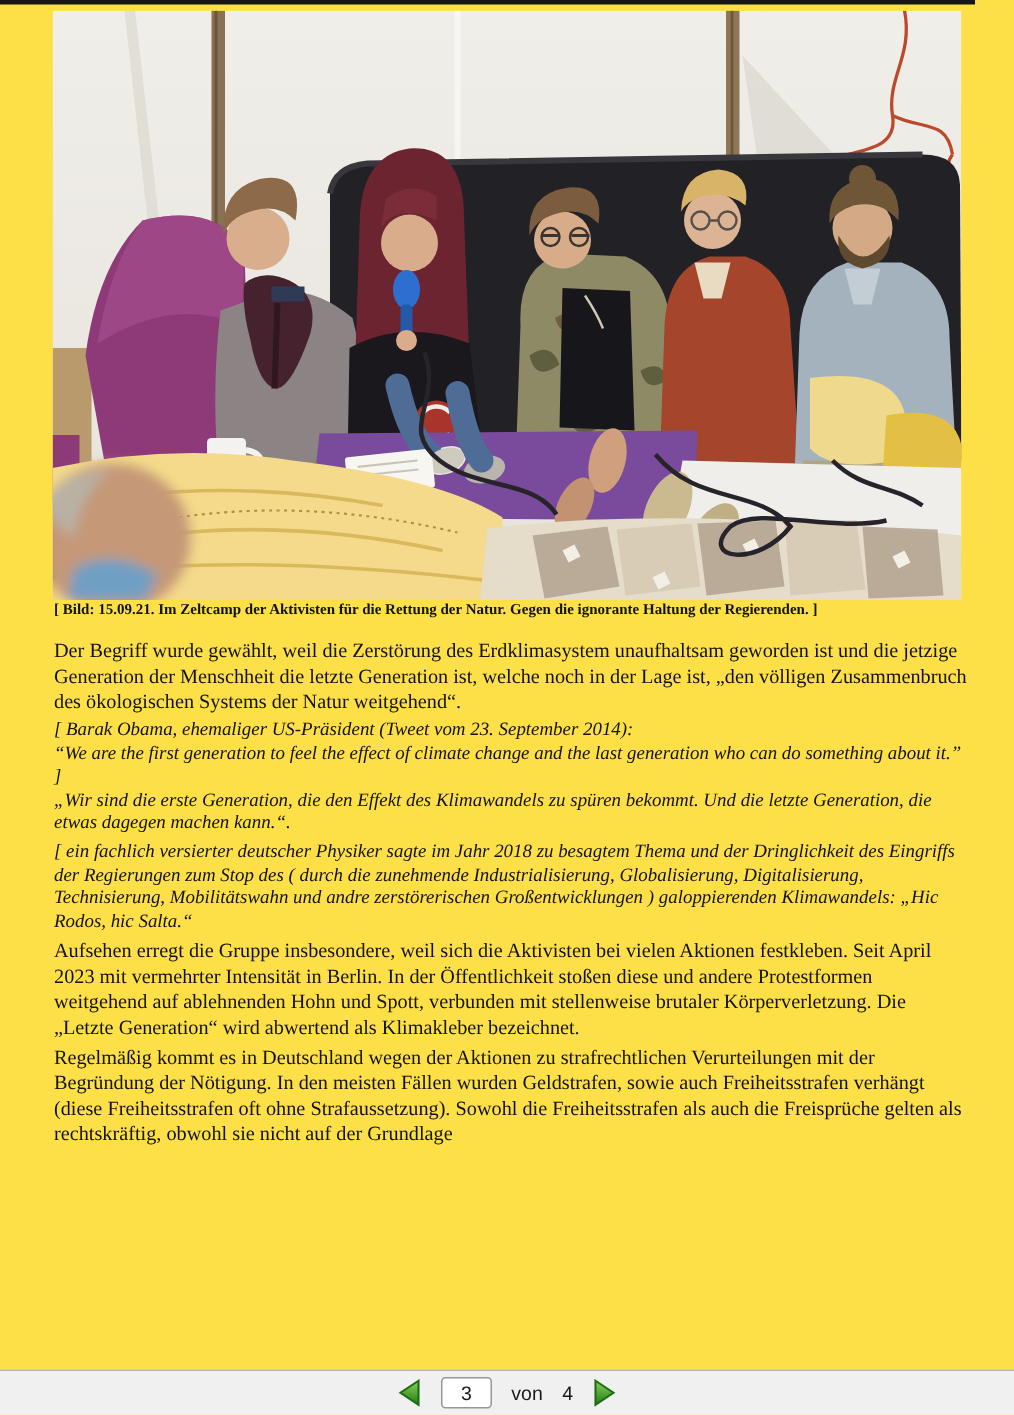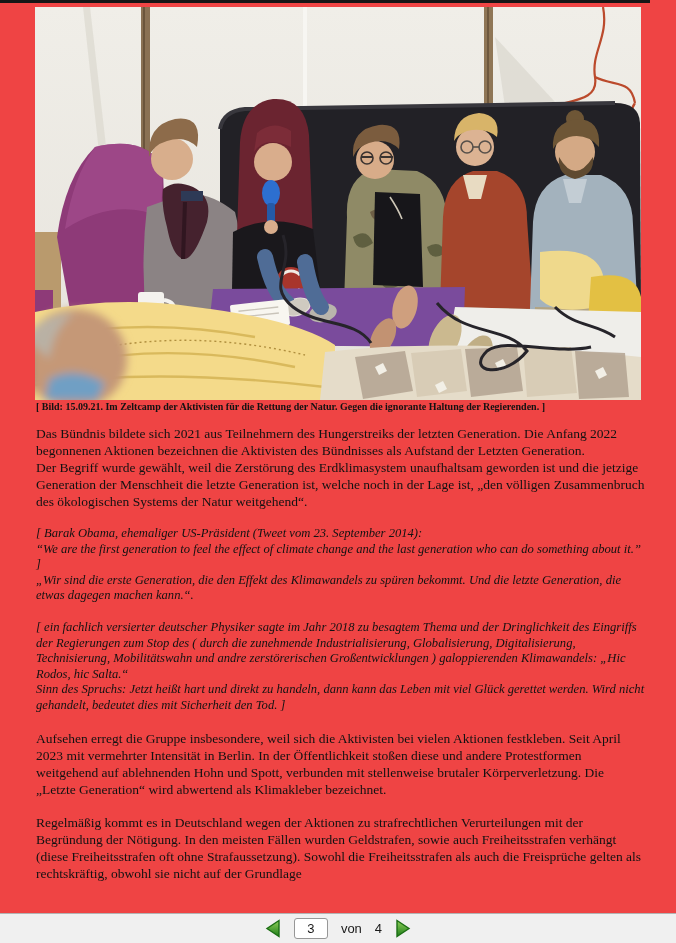--- a/index.html
+++ b/index.html
@@ -1,33 +1,33 @@
 <!DOCTYPE html>
 <html><head>
 <meta charset="utf-8">
 <style>
   html,body{margin:0;padding:0;background:#ffffff;}
-  #screen{position:relative;width:676px;height:943px;background:#ef4444;overflow:hidden;
+  #screen{position:relative;width:676px;height:943px;background:#fde047;overflow:hidden;
           font-family:"Liberation Serif", serif;color:#121212;}
 
   
   .top-edge{position:absolute;top:0;left:0;width:650px;height:3px;background:#161616;}
 
   
   .photo{position:absolute;top:7px;left:35px;width:606px;height:393px;overflow:hidden;}
   .photo svg{display:block;}
 
   
   .caption{position:absolute;top:401px;left:36px;width:600px;
            font-size:10px;font-weight:bold;line-height:12px;letter-spacing:0px;}
 
   
   .text-area{position:absolute;top:425px;left:36px;width:610px;}
   .para{margin:0;}
-  .para.gap{margin-top:16px;}
+  .para.gap{margin-top:3px;}
   .para.normal .line{font-size:13.5px;line-height:17px;font-style:normal;}
   .para.italic .line{font-size:12.6px;line-height:15.6px;font-style:italic;}
 
   
   .pager{position:absolute;left:0;bottom:0;width:676px;height:29px;background:#f0f0f0;
          border-top:1px solid #b3b3b3;display:flex;align-items:center;justify-content:center;
          gap:13px;font-family:"Liberation Sans", sans-serif;font-size:13px;color:#1a1a1a;}
   .pager button{background:none;border:none;padding:0;margin:0;cursor:pointer;line-height:0;}
   .page-input{width:28px;height:17px;border:1px solid #979797;border-radius:3px;background:#ffffff;
               text-align:center;font-family:"Liberation Sans", sans-serif;font-size:13px;color:#1a1a1a;padding:1px 2px;}
@@ -178,33 +178,29 @@
         <path d="M14,372 Q40,358 70,376 L62,393 L10,393 Z" fill="#6f9fc4"></path>
         <path d="M-5,393 L-5,340 Q-12,380 -5,393 Z" fill="#6b5a4c"></path>
       </g>
     </svg>
   </div>
 
   <div class="caption">[ Bild: 15.09.21. Im Zeltcamp der Aktivisten für die Rettung der Natur. Gegen die ignorante Haltung der Regierenden. ]</div>
 
   <div class="text-area" id="paragraphs">
       <div class="para normal">
-        <div class="line">Das Bündnis bildete sich 2021 aus Teilnehmern des Hungerstreiks der letzten Generation. Die Anfang 2022 begonnenen Aktionen bezeichnen die Aktivisten des Bündnisses als Aufstand der Letzten Generation.</div>
-      </div>
-      <div class="para normal">
         <div class="line">Der Begriff wurde gewählt, weil die Zerstörung des Erdklimasystem unaufhaltsam geworden ist und die jetzige Generation der Menschheit die letzte Generation ist, welche noch in der Lage ist, „den völligen Zusammenbruch des ökologischen Systems der Natur weitgehend“.</div>
       </div>
       <div class="para italic gap">
         <div class="line">[ Barak Obama, ehemaliger US-Präsident (Tweet vom 23. September 2014):</div>
         <div class="line">“We are the first generation to feel the effect of climate change and the last generation who can do something about it.” ]</div>
         <div class="line">„Wir sind die erste Generation, die den Effekt des Klimawandels zu spüren bekommt. Und die letzte Generation, die etwas dagegen machen kann.“.</div>
       </div>
       <div class="para italic gap">
         <div class="line">[ ein fachlich versierter deutscher Physiker sagte im Jahr 2018 zu besagtem Thema und der Dringlichkeit des Eingriffs der Regierungen zum Stop des ( durch die zunehmende Industrialisierung, Globalisierung, Digitalisierung, Technisierung, Mobilitätswahn und andre zerstörerischen Großentwicklungen ) galoppierenden Klimawandels: „Hic Rodos, hic Salta.“</div>
-        <div class="line">Sinn des Spruchs: Jetzt heißt hart und direkt zu handeln, dann kann das Leben mit viel Glück gerettet werden. Wird nicht gehandelt, bedeutet dies mit Sicherheit den Tod. ]</div>
       </div>
       <div class="para normal gap">
         <div class="line">Aufsehen erregt die Gruppe insbesondere, weil sich die Aktivisten bei vielen Aktionen festkleben. Seit April 2023 mit vermehrter Intensität in Berlin. In der Öffentlichkeit stoßen diese und andere Protestformen weitgehend auf ablehnenden Hohn und Spott, verbunden mit stellenweise brutaler Körperverletzung. Die „Letzte Generation“ wird abwertend als Klimakleber bezeichnet.</div>
       </div>
       <div class="para normal gap">
         <div class="line">Regelmäßig kommt es in Deutschland wegen der Aktionen zu strafrechtlichen Verurteilungen mit der Begründung der Nötigung. In den meisten Fällen wurden Geldstrafen, sowie auch Freiheitsstrafen verhängt (diese Freiheitsstrafen oft ohne Strafaussetzung). Sowohl die Freiheitsstrafen als auch die Freisprüche gelten als rechtskräftig, obwohl sie nicht auf der Grundlage</div>
       </div>
     </div>
 
   <div class="pager">

